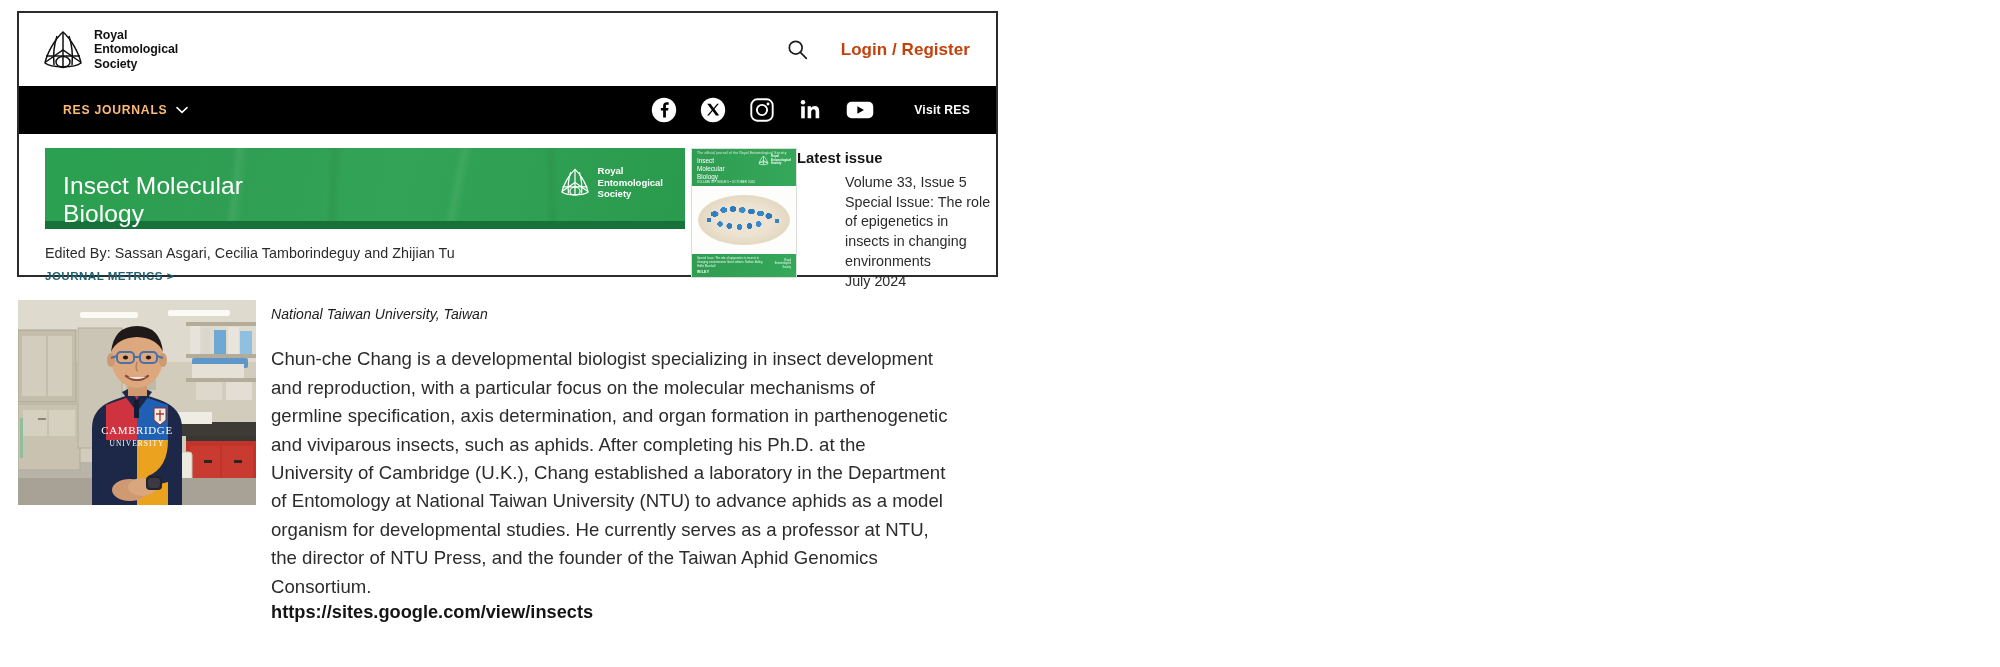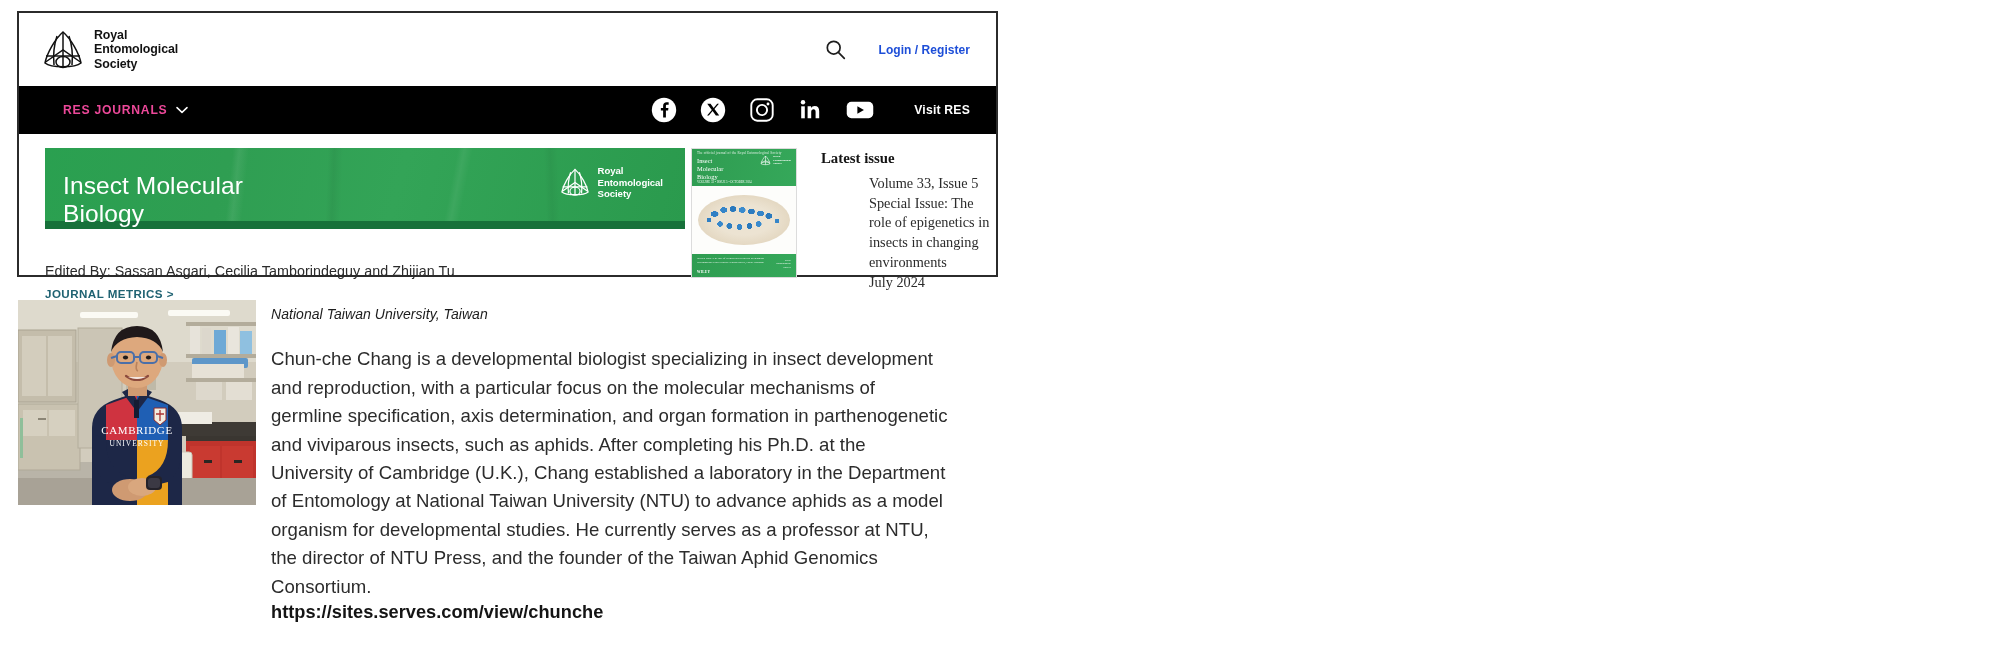--- a/index.html
+++ b/index.html
@@ -53,23 +53,23 @@
   .util-spacer { flex: 1; }
 
   .search-btn {
     width: 30px; height: 30px;
     display: flex; align-items: center; justify-content: center;
     background: none; border: none; cursor: pointer;
     margin-right: 28px;
   }
 
   .login-link {
-    font-size: 12px;
-    font-weight: bold;
-    color: #1d4ed8;
+    font-size: 17px;
+    font-weight: bold;
+    color: #c2410c;
     text-decoration: none;
     white-space: nowrap;
     letter-spacing: 0.05px;
   }
 
   
   .nav-bar {
     height: 48px;
     background: #000000;
     display: flex;
@@ -78,21 +78,21 @@
     color: #ffffff;
   }
 
   .nav-journals {
     display: flex;
     align-items: center;
     gap: 9px;
     font-size: 12.2px;
     font-weight: bold;
     letter-spacing: 0.75px;
-    color: #ec4899;
+    color: #fdba74;
     cursor: pointer;
     white-space: nowrap;
   }
 
   .nav-spacer { flex: 1; }
 
   .social-row {
     display: flex;
     align-items: center;
     gap: 21px;
@@ -170,43 +170,42 @@
     display: flex; align-items: center; gap: 7px;
     z-index: 2;
   }
   .banner-res .mark { width: 32px; height: 31px; display: block; }
   .banner-res .words {
     font-size: 9.6px; font-weight: bold; line-height: 1.2;
     color: #ffffff; white-space: pre-line; letter-spacing: -0.05px;
   }
 
   .edited-by {
-    margin-top: 34px;
+    margin-top: 16px;
     font-size: 14.3px;
     color: #2b2b2b;
     letter-spacing: 0.05px;
   }
 
   .journal-metrics {
     margin-top: 8px;
     font-size: 11.6px;
     font-weight: bold;
     color: #1f6272;
     letter-spacing: 0.45px;
     text-decoration: none;
     display: inline-block;
     cursor: pointer;
   }
 
   
   .latest-wrap {
     display: flex;
-    gap: 24px;
+    gap: 0;
     padding-left: 6px;
-    font-family: Liberation Serif, serif;
   }
 
   .cover {
     width: 106px;
     height: 130px;
     flex: none;
     background: #ffffff;
     border: 1px solid #dcdcdc;
     position: relative;
     overflow: hidden;
@@ -606,15 +605,15 @@
 
       <path d="M119 62 Q117 70 120 71" fill="none" stroke="#b9825d" stroke-width="1.6"></path>
       <path d="M108 76 Q119 84 130 76" fill="none" stroke="#8c4a3c" stroke-width="2.2" stroke-linecap="round"></path>
       <path d="M110 77 Q119 81 128 77" fill="#f3e6e0"></path>
     </svg>
   </div>
 
   <div class="profile-text">
     <div class="p-affil">National Taiwan University, Taiwan</div>
     <div class="p-bio">Chun-che Chang is a developmental biologist specializing in insect development and reproduction, with a particular focus on the molecular mechanisms of germline specification, axis determination, and organ formation in parthenogenetic and viviparous insects, such as aphids. After completing his Ph.D. at the University of Cambridge (U.K.), Chang established a laboratory in the Department of Entomology at National Taiwan University (NTU) to advance aphids as a model organism for developmental studies. He currently serves as a professor at NTU, the director of NTU Press, and the founder of the Taiwan Aphid Genomics Consortium.</div>
-    <a class="p-url" href="#">https://sites.serves.com/view/chunche</a>
+    <a class="p-url" href="#">https://sites.google.com/view/insects</a>
   </div>
 </div>
 
 </body></html>

